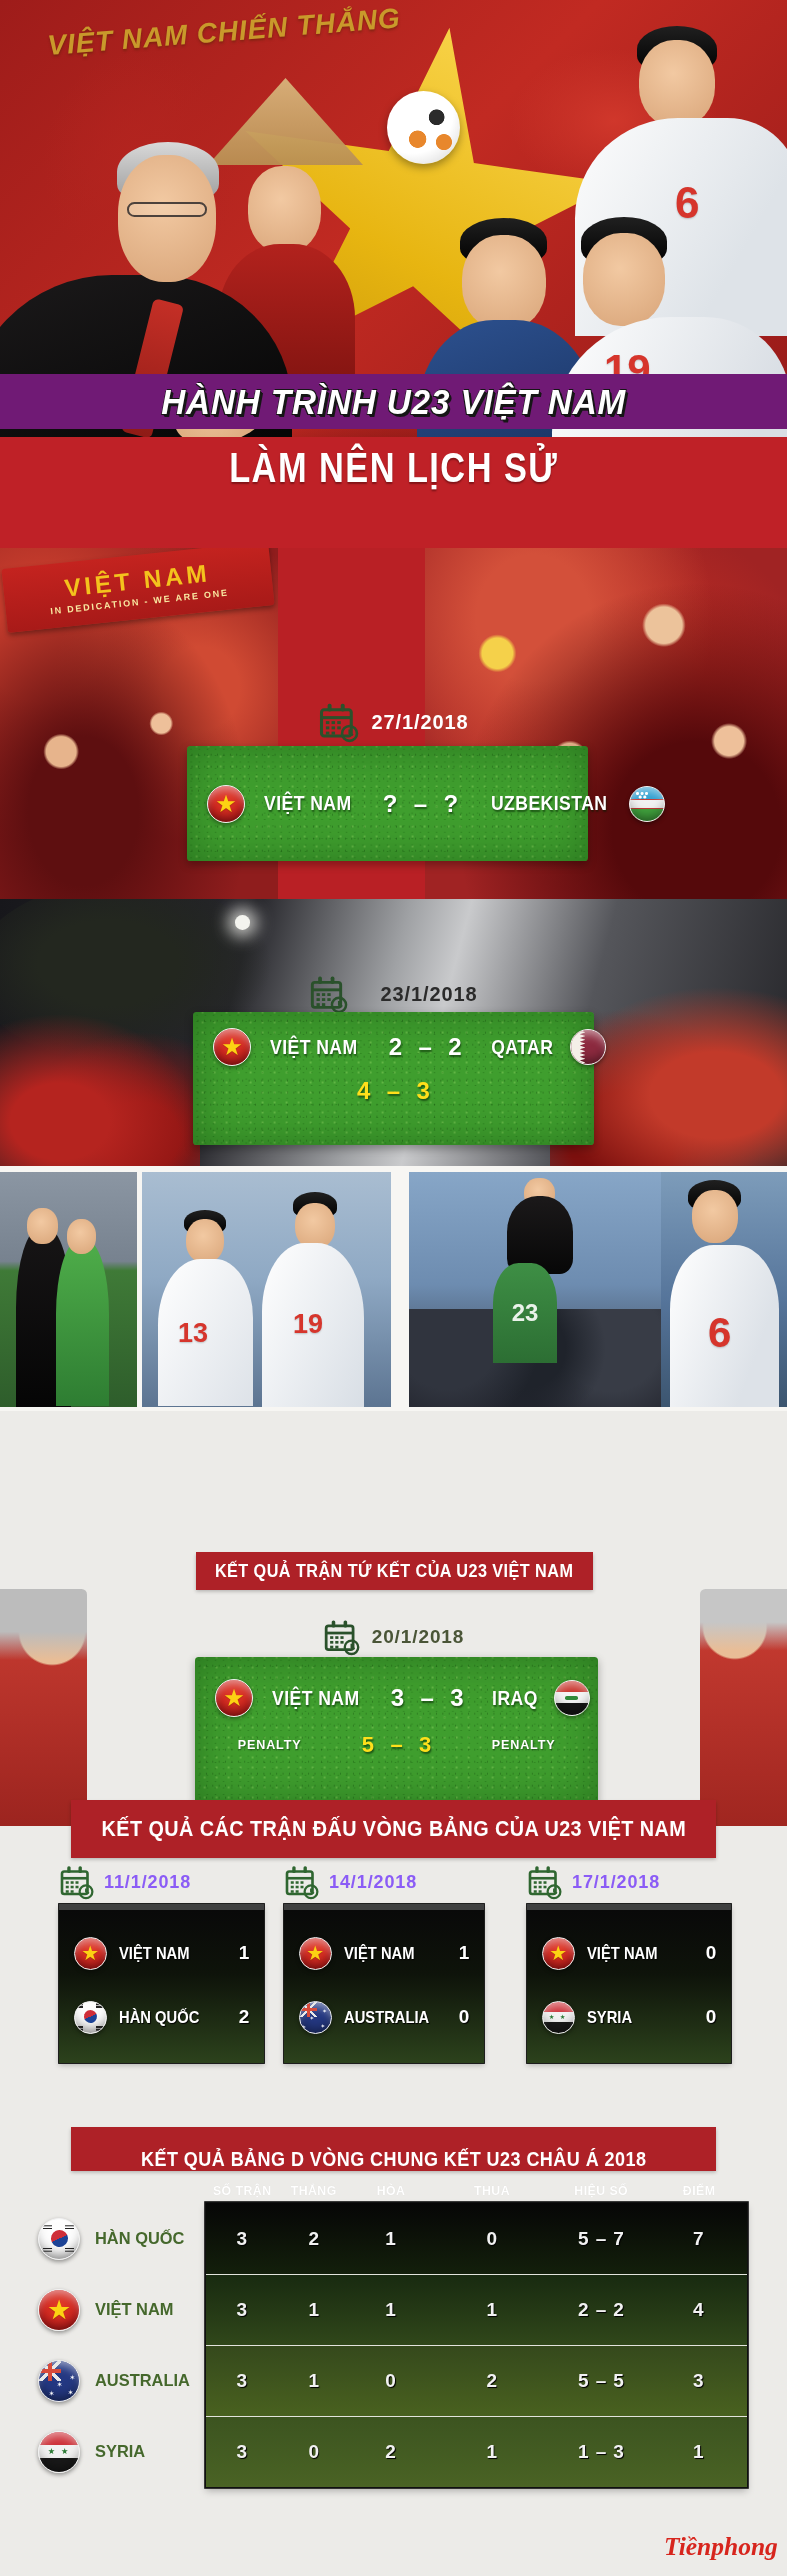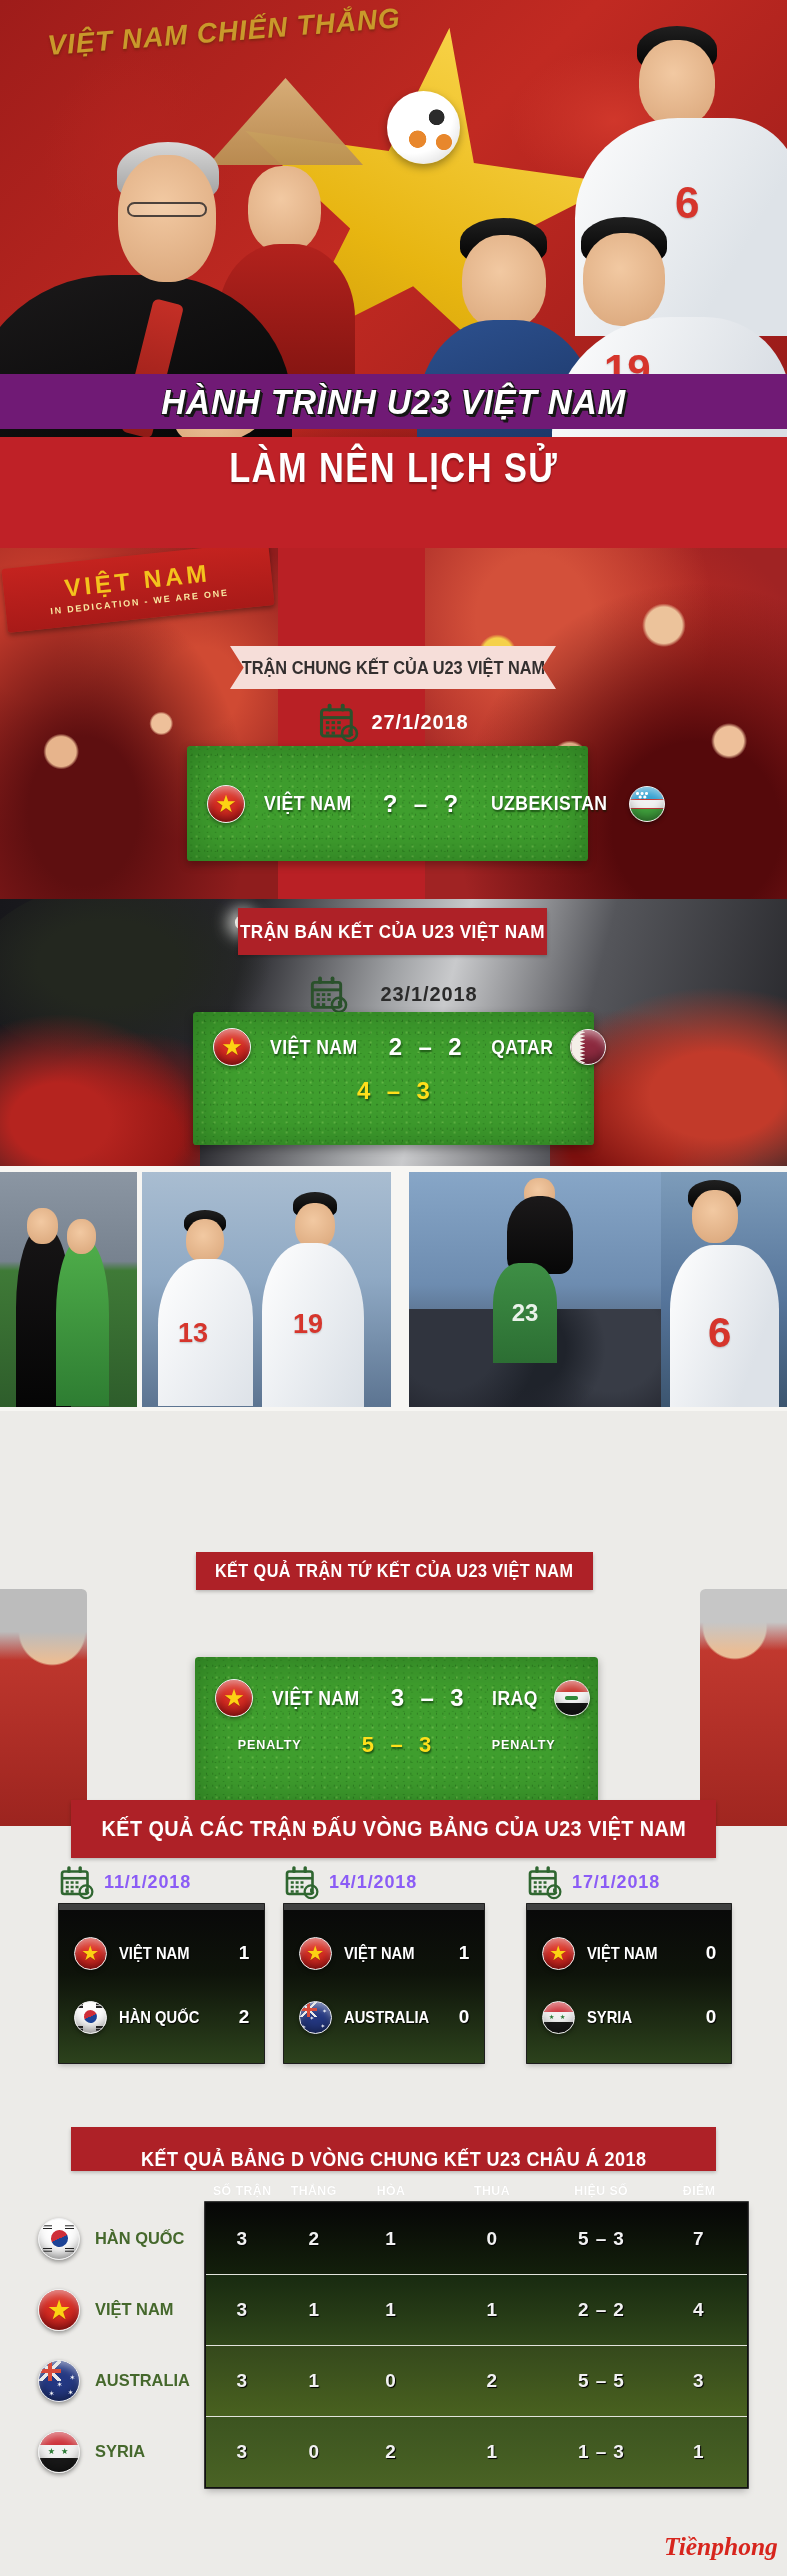--- a/index.html
+++ b/index.html
@@ -320,23 +320,20 @@
   </div>
 
   <div class="abs sec-final">
     <div class="abs sf-photo-left">
       <div class="abs scarf">
         <b>VIỆT NAM</b>
         <i>IN DEDICATION - WE ARE ONE</i>
       </div>
     </div>
     <div class="abs sf-photo-right"></div>
-    <div class="abs ribbon-pink sf-ribbon">
-      <span>TRẬN CHUNG KẾT CỦA U23 VIỆT NAM</span>
-    </div>
     <div class="abs date-row sf-date">
       <svg width="42" height="42" viewBox="0 0 46 46">
           <use href="#ic-cal"></use>
         </svg>
       <b style="color:#fff">27/1/2018</b>
     </div>
     <div class="abs pitch pitch-final">
       <div class="match-row">
         <span class="flag flag-vn f42"></span>
         <span class="team-name">VIỆT NAM</span>
@@ -351,23 +348,20 @@
         <span class="flag flag-uz f40"></span>
       </div>
     </div>
   </div>
 
   <div class="abs sec-semi">
     <div class="abs semi-tree"></div>
     <div class="abs semi-lamp"></div>
     <div class="abs semi-blob-l"></div>
     <div class="abs semi-blob-r"></div>
-    <div class="abs ribbon sm sm-ribbon">
-      <span>TRẬN BÁN KẾT CỦA U23 VIỆT NAM</span>
-    </div>
     <div class="abs date-row sm-date">
       <svg width="40" height="40" viewBox="0 0 44 44">
           <use href="#ic-cal"></use>
         </svg>
       <b>23/1/2018</b>
     </div>
     <div class="abs pitch pitch-semi">
       <div class="match-row">
         <span class="flag flag-vn f42"></span>
         <span class="team-name">VIỆT NAM</span>
@@ -423,20 +417,26 @@
       <div class="abs jersey-num n6">6</div>
     </div>
   </div>
 
   <div class="abs sec-quarter">
     <div class="abs q-photo-l"></div>
     <div class="abs q-photo-r"></div>
     <div class="abs ribbon sm q-ribbon">
       <span>KẾT QUẢ TRẬN TỨ KẾT CỦA U23 VIỆT NAM</span>
     </div>
+    <div class="abs date-row q-date">
+      <svg width="38" height="38" viewBox="0 0 42 42">
+          <use href="#ic-cal"></use>
+        </svg>
+      <b>20/1/2018</b>
+    </div>
     <div class="abs pitch pitch-quarter">
       <div class="match-row">
         <span class="flag flag-vn f42"></span>
         <span class="team-name">VIỆT NAM</span>
         <span class="spacer"></span>
         <span class="score">
           <b>3</b>
           <b>–</b>
           <b>3</b>
         </span>
@@ -550,21 +550,21 @@
         <b>SYRIA</b>
       </div>
     </div>
 
     <div class="abs s-panel">
       <div class="cells s-prow pr1">
         <i>3</i>
         <i>2</i>
         <i>1</i>
         <i>0</i>
-        <i>5 – 3</i>
+        <i>5 – 7</i>
         <i>7</i>
       </div>
       <div class="cells s-prow pr2">
         <i>3</i>
         <i>1</i>
         <i>1</i>
         <i>1</i>
         <i>2 – 2</i>
         <i>4</i>
       </div>

